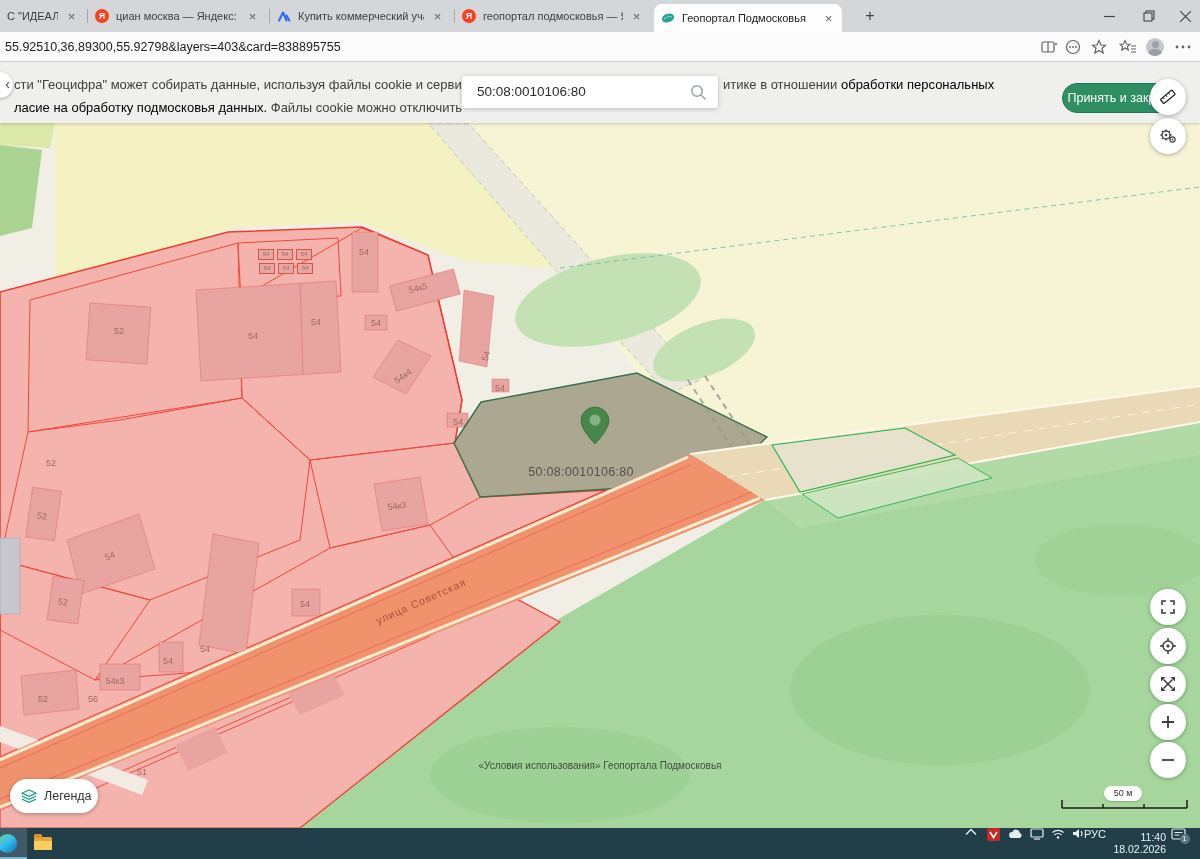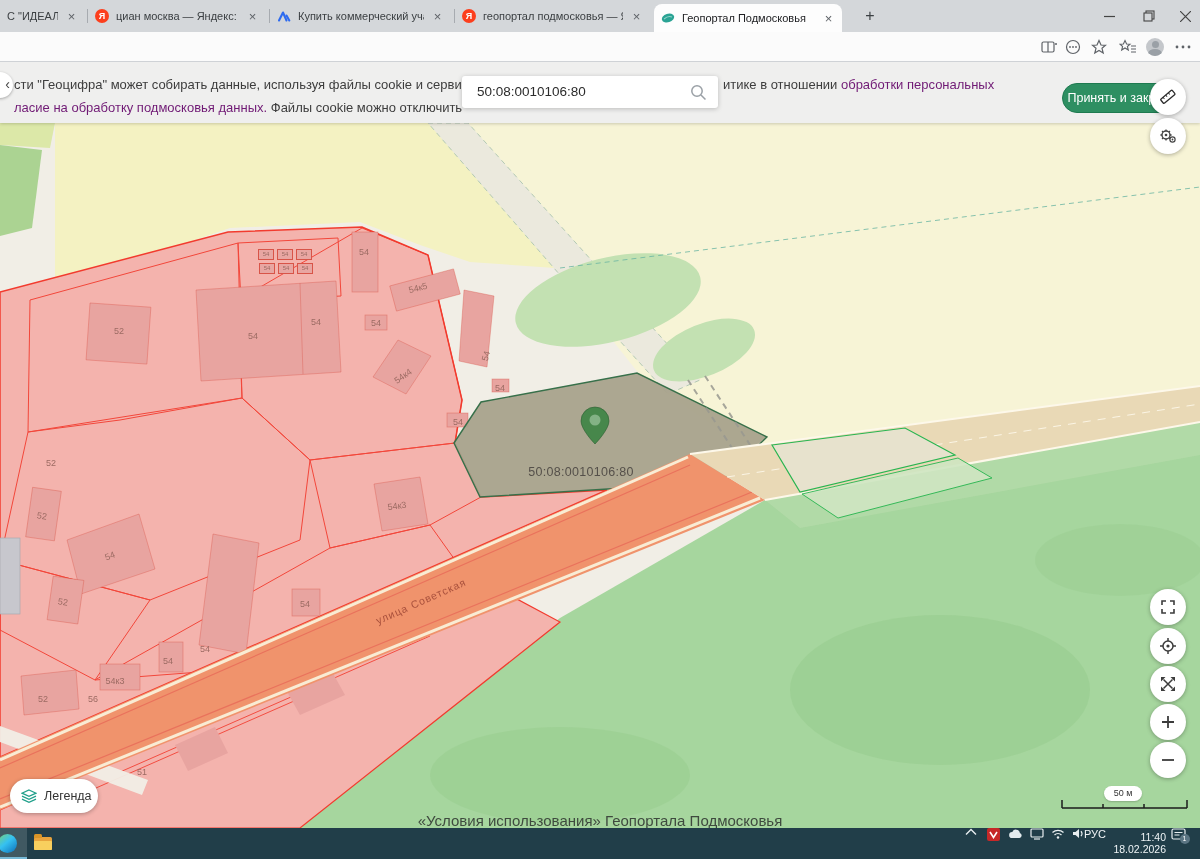--- a/index.html
+++ b/index.html
@@ -21,36 +21,36 @@
 #addrbar{position:absolute;left:0;top:32px;width:1200px;height:30px;background:#fbfbfb;border-bottom:1px solid #cfd2d6}
 #urltext{position:absolute;left:5px;top:0;height:30px;line-height:30px;font-size:12.5px;color:#202124}
 .abicon{position:absolute;top:4px;width:22px;height:22px;display:flex;align-items:center;justify-content:center}
 .avatar{width:18px;height:18px;border-radius:50%;background:#c4c7cb;position:relative;overflow:hidden}
 .avatar::before{content:"";position:absolute;left:5.5px;top:3px;width:7px;height:7px;border-radius:50%;background:#9aa0a6}
 .avatar::after{content:"";position:absolute;left:2px;top:10.5px;width:14px;height:9px;border-radius:50%;background:#9aa0a6}
 
 
 #banner{position:absolute;left:0;top:62px;width:1200px;height:61px;background:#efefee;box-shadow:0 1px 3px rgba(0,0,0,.18);font-size:13px;color:#3d3d3d}
 #banner .ln{position:absolute;left:14px;white-space:nowrap}
-.grnlink{color:#701a75}
+.grnlink{color:#000000}
 #acceptbtn{position:absolute;left:1062px;top:83px;width:120px;height:30px;border-radius:15px;background:#2e8f62;border:1px solid #1e7a50;color:#fff;font-size:12.5px;text-align:center;line-height:28px;white-space:nowrap;overflow:hidden}
 #collapser{position:absolute;left:-13px;top:72px;width:26px;height:26px;border-radius:50%;background:#fff;box-shadow:0 1px 3px rgba(0,0,0,.3);color:#444;font-size:14px;text-align:right;line-height:25px;padding-right:3px}
 #searchbox{position:absolute;left:462px;top:76px;width:256px;height:32px;background:#fff;border-radius:3px;box-shadow:0 1px 5px rgba(0,0,0,.22)}
 #searchval{position:absolute;left:15px;top:0;height:32px;line-height:32px;font-size:13.5px;color:#2b2b2b}
 .circlebtn{position:absolute;width:36px;height:36px;border-radius:50%;background:#fff;box-shadow:0 1px 4px rgba(0,0,0,.3);display:flex;align-items:center;justify-content:center}
 
 
 #map{position:absolute;left:0;top:62px;width:1200px;height:766px}
 #labels{position:absolute;left:0;top:0;width:1200px;height:859px;pointer-events:none}
 .plbl{position:absolute;font-size:9px;color:#9c6b63;transform:translate(-50%,-50%);white-space:nowrap}
 .sbox{position:absolute;width:16px;height:11px;background:#e8a6a2;border:1px solid #d85448;font-size:6px;color:#9c6b63;text-align:center;line-height:9px}
 #sellbl{position:absolute;left:581px;top:472px;transform:translate(-50%,-50%);font-size:12.5px;color:#55504a;letter-spacing:.3px;pointer-events:none}
 #streetlbl{position:absolute;left:421px;top:601px;transform:translate(-50%,-50%) rotate(-24deg);font-size:10.5px;color:#a8503c;letter-spacing:1px;pointer-events:none;white-space:nowrap}
 #legendbtn{position:absolute;left:10px;top:779px;width:88px;height:34px;border-radius:17px;background:#fff;box-shadow:0 1px 4px rgba(0,0,0,.3);display:flex;align-items:center;gap:7px;padding-left:11px;font-size:12.5px;color:#333}
-#attrib{position:absolute;left:50%;top:812px;transform:translateX(-50%);font-size:15px;color:#3f4a3f;white-space:nowrap}
+#attrib{position:absolute;left:50%;top:760px;transform:translateX(-50%);font-size:10px;color:#3f4a3f;white-space:nowrap}
 #watermark{position:absolute;left:878px;top:688px;pointer-events:none;color:rgba(255,255,255,.5)}
 #wmrow{display:flex;align-items:flex-end}
 #wmbrand{font-size:48px;font-weight:bold;line-height:44px;letter-spacing:2px}
 #wmid{font-size:29px;font-weight:bold;letter-spacing:2px;color:rgba(255,255,255,.42);margin-top:6px;margin-left:28px}
 #scalepill{position:absolute;left:1104px;top:786px;width:38px;height:15px;border-radius:8px;background:#fff;font-size:9px;color:#333;text-align:center;line-height:15px;box-shadow:0 1px 2px rgba(0,0,0,.2)}
 #scaleline{position:absolute;left:1060px;top:799px}
 #ctrlcol .circlebtn{left:1150px}
 
 
 #taskbar{position:absolute;left:0;top:828px;width:1200px;height:31px;background:#213e49;color:#e8eef0}
@@ -315,20 +315,21 @@
         </svg>
       </div>
     <div class="winbtn" style="left:1168px">
         <svg width="11" height="11">
           <path d="M0,0 L11,11 M11,0 L0,11" stroke="#444" stroke-width="1.2"></path>
         </svg>
       </div>
   </div>
 
   <div id="addrbar">
+    <span id="urltext">55.92510,36.89300,55.92798&amp;layers=403&amp;card=838895755</span>
     <div class="abicon" style="left:1038px">
         <svg width="16" height="14">
           <rect x="1" y="2" width="12" height="10" rx="1.5" fill="none" stroke="#5f6368" stroke-width="1.2"></rect>
           <line x1="7" y1="2" x2="7" y2="12" stroke="#5f6368" stroke-width="1.2"></line>
           <path d="M14,4 h2 M15,3 v2" stroke="#5f6368" stroke-width="1"></path>
         </svg>
       </div>
     <div class="abicon" style="left:1062px">
         <svg width="16" height="16">
           <circle cx="8" cy="8" r="6.5" fill="none" stroke="#5f6368" stroke-width="1.2"></circle>

